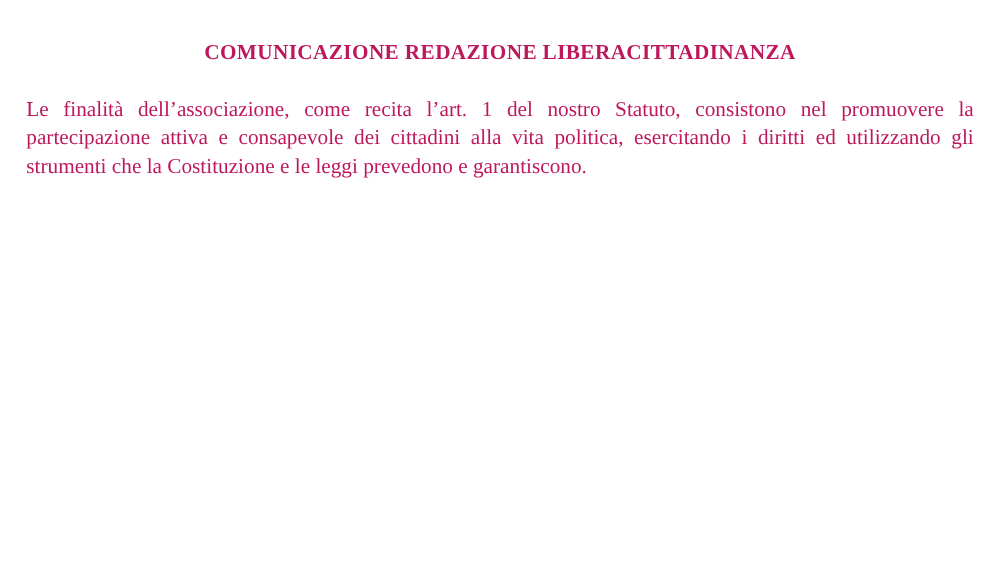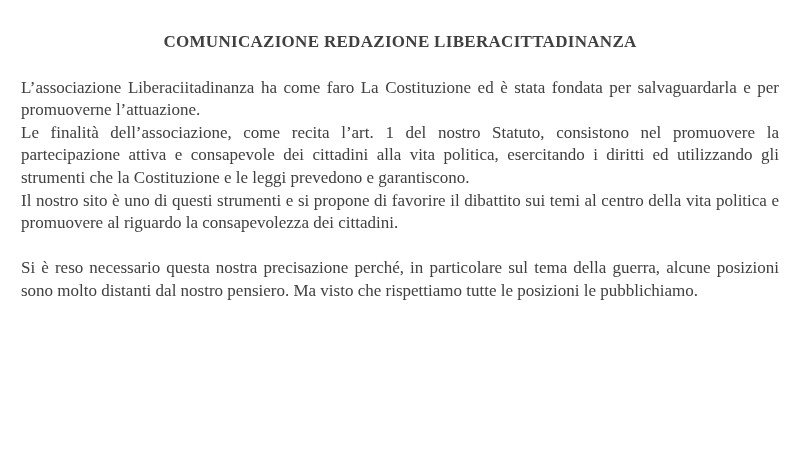--- a/index.html
+++ b/index.html
@@ -14,21 +14,21 @@
     overflow: hidden;
   }
   .page {
     box-sizing: border-box;
     width: 800px;
     height: 466px;
     padding: 31px 21px 0 21px;
     font-family: "Liberation Serif", "DejaVu Serif", serif;
     font-size: 17px;
     line-height: 22.6px;
-    color: #404040;
+    color: #be185d;
   }
   .title {
     font-size: 17px;
     font-weight: bold;
     text-align: center;
     letter-spacing: 0.3px;
     margin: 0 0 23px 0;
   }
   .para-group {
     margin: 0 0 22.6px 0;
@@ -38,22 +38,19 @@
     text-align: justify;
   }
 </style>
 </head>
 <body>
 
 <div class="page">
   <h1 class="title">COMUNICAZIONE REDAZIONE LIBERACITTADINANZA</h1>
 
   <section class="para-group">
-    <p>L’associazione Liberaciitadinanza ha come faro La Costituzione ed è stata fondata per salvaguardarla e per promuoverne l’attuazione.</p>
     <p>Le finalità dell’associazione, come recita l’art. 1 del nostro Statuto, consistono nel promuovere la partecipazione attiva e consapevole dei cittadini alla vita politica, esercitando i diritti ed utilizzando gli strumenti che la Costituzione e le leggi prevedono e garantiscono.</p>
-    <p>Il nostro sito è uno di questi strumenti e si propone di favorire il dibattito sui temi al centro della  vita politica e promuovere al riguardo la consapevolezza dei cittadini.</p>
   </section>
 
   <section class="para-group">
-    <p>Si è reso necessario questa nostra precisazione perché, in particolare sul tema della guerra, alcune posizioni sono  molto distanti dal nostro pensiero. Ma visto che rispettiamo tutte le posizioni le pubblichiamo.</p>
   </section>
 
 </div>
 
 </body></html>

